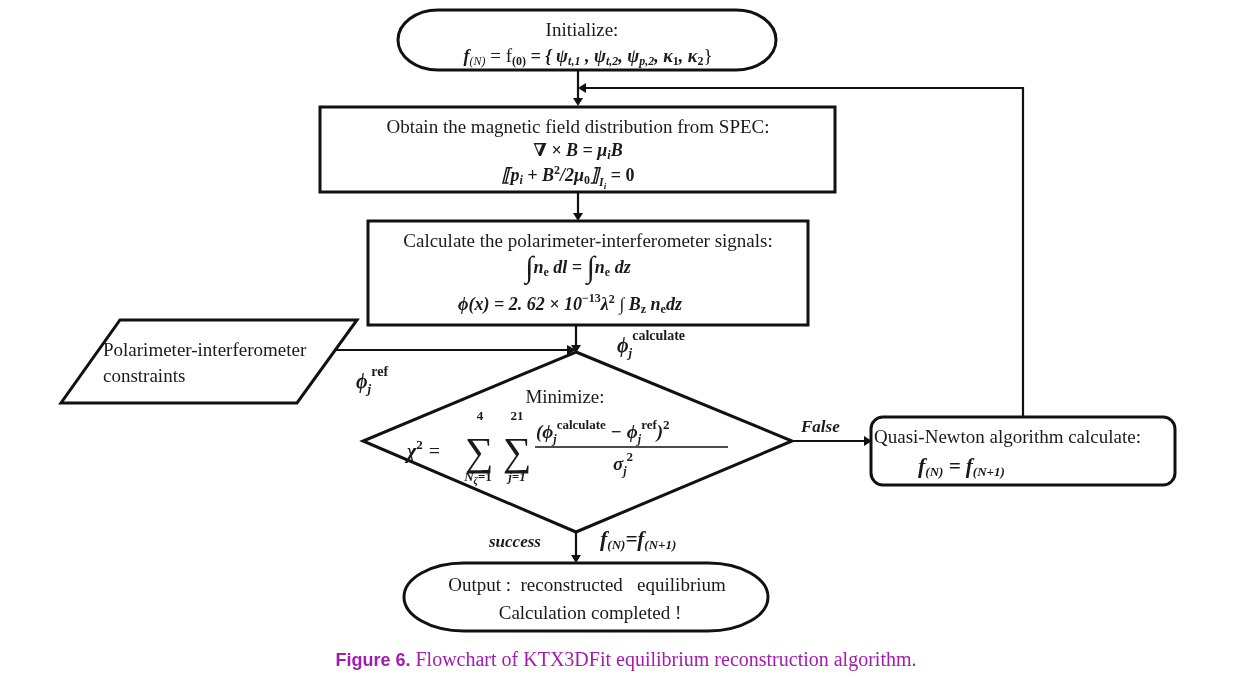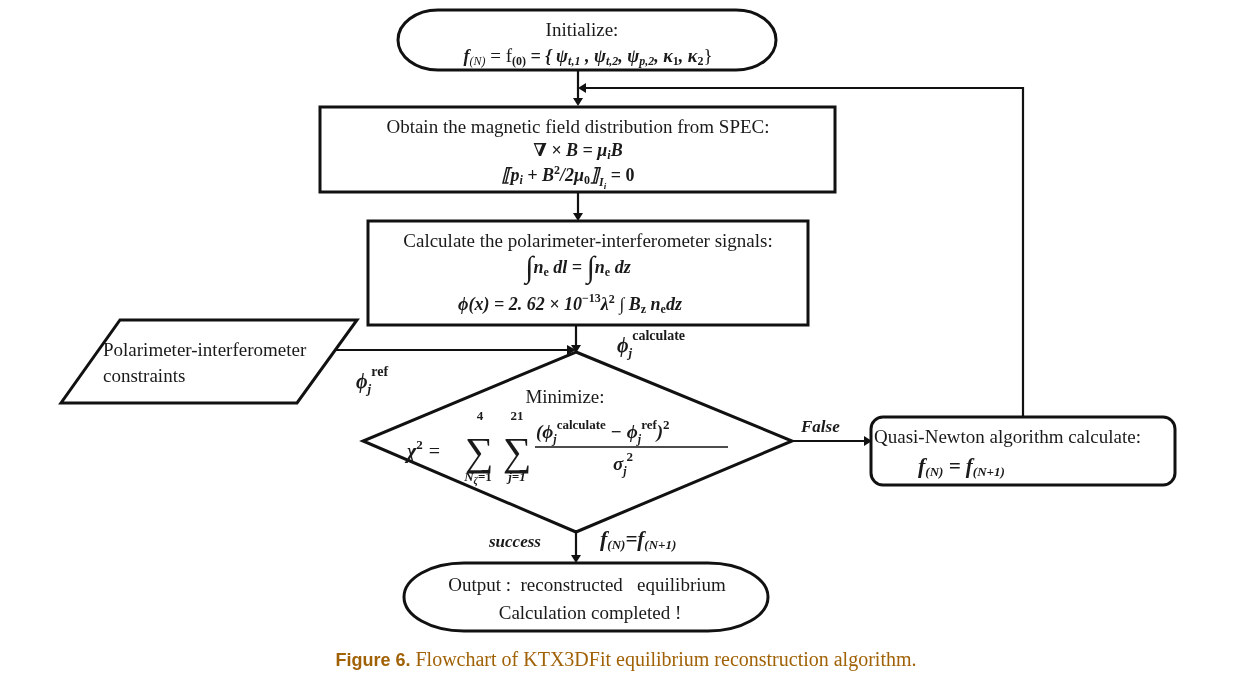--- a/index.html
+++ b/index.html
@@ -6,21 +6,21 @@
   body { width: 1252px; height: 690px; position: relative; overflow: hidden; }
   #diagram { position: absolute; left: 0; top: 0; }
   .serif { font-family: "Liberation Serif", "DejaVu Serif", serif; }
   .t { fill: #1a1a1a; }
   .lbl { font-size: 19px; }
   .mb { font-size: 18px; font-weight: bold; font-style: italic; }
   .mbu { font-size: 18px; font-weight: bold; }
   .shape { fill: #ffffff; stroke: #111111; stroke-width: 3; }
   .line { fill: none; stroke: #111111; stroke-width: 2.2; }
   .arrow-head { fill: #111111; }
-  #caption { position: absolute; left: 0; top: 648px; width: 1252px; text-align: center; font-size: 19px; color: #a16207; }
+  #caption { position: absolute; left: 0; top: 648px; width: 1252px; text-align: center; font-size: 19px; color: #a21caf; }
   #caption .cap-lead { font-family: "Liberation Sans", "DejaVu Sans", sans-serif; font-weight: bold; font-size: 18px; }
   #caption .cap-rest { font-family: "Liberation Serif", "DejaVu Serif", serif; font-size: 20px; }
 </style>
 </head>
 <body>
 
 <svg id="diagram" width="1252" height="690" viewBox="0 0 1252 690" xmlns="http://www.w3.org/2000/svg">
 
   <g>
 

